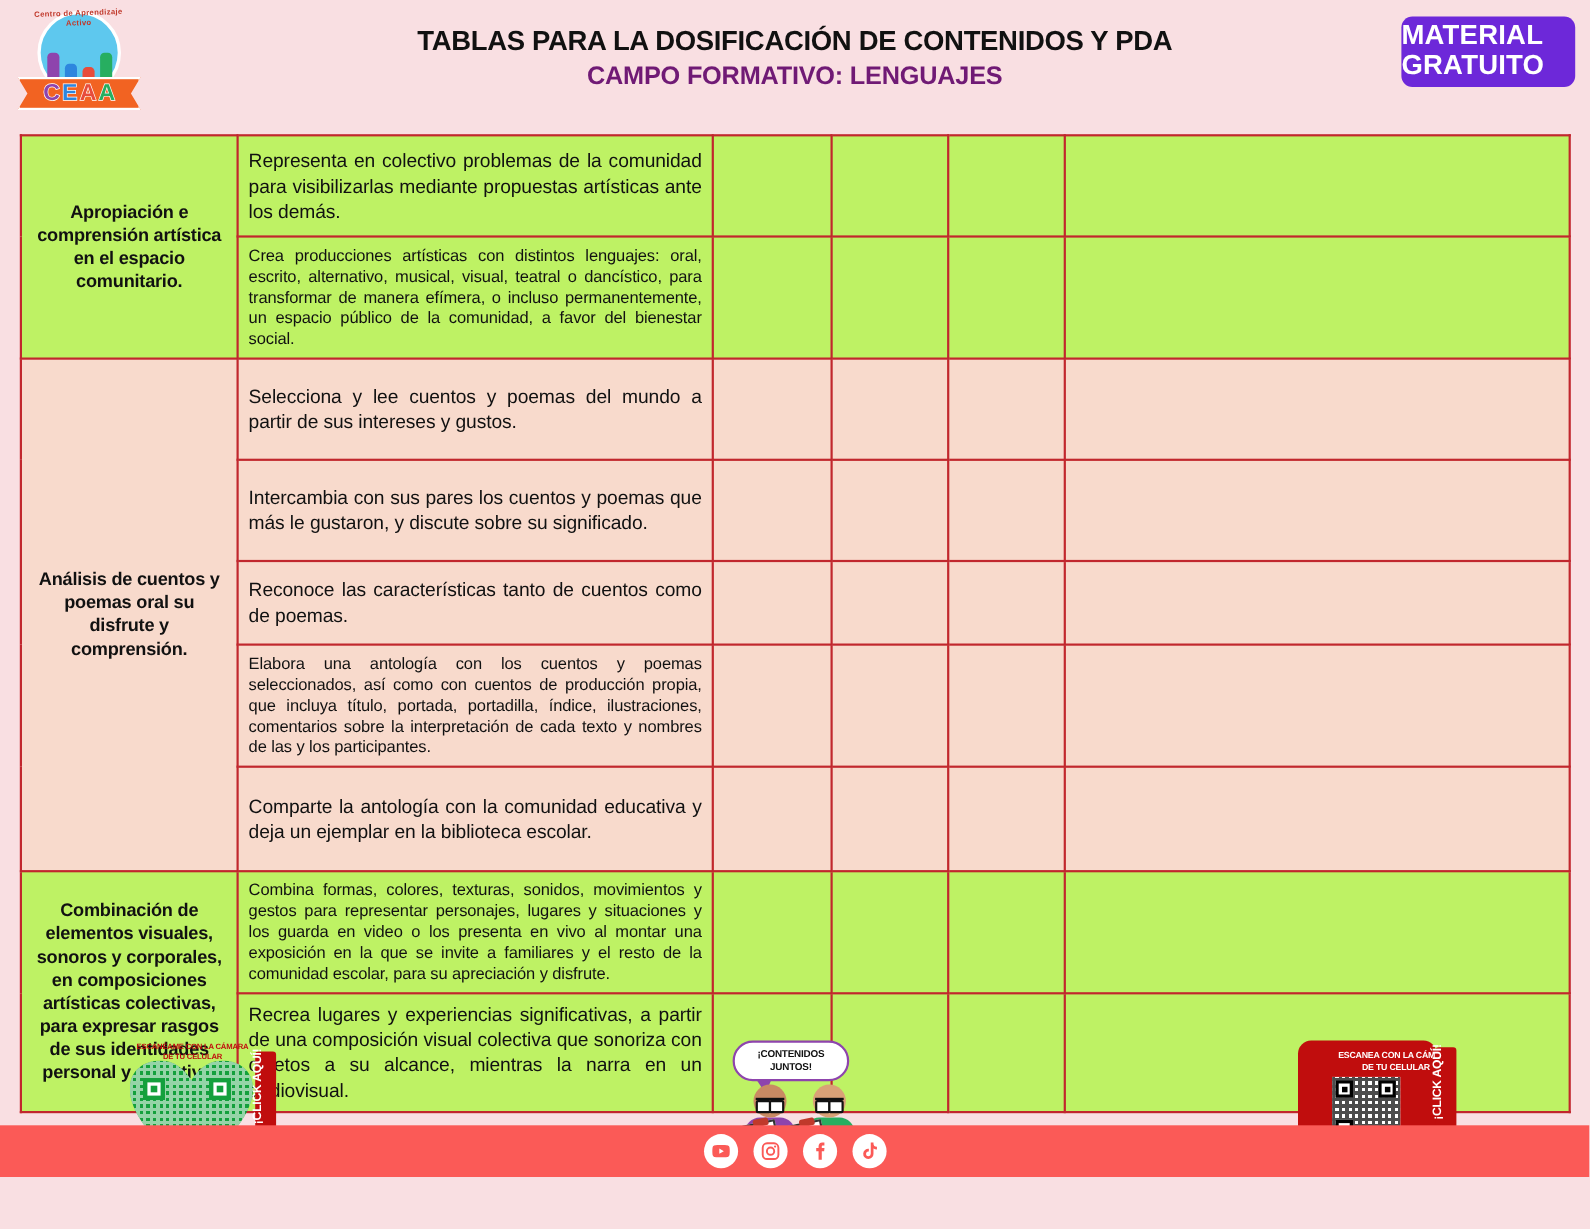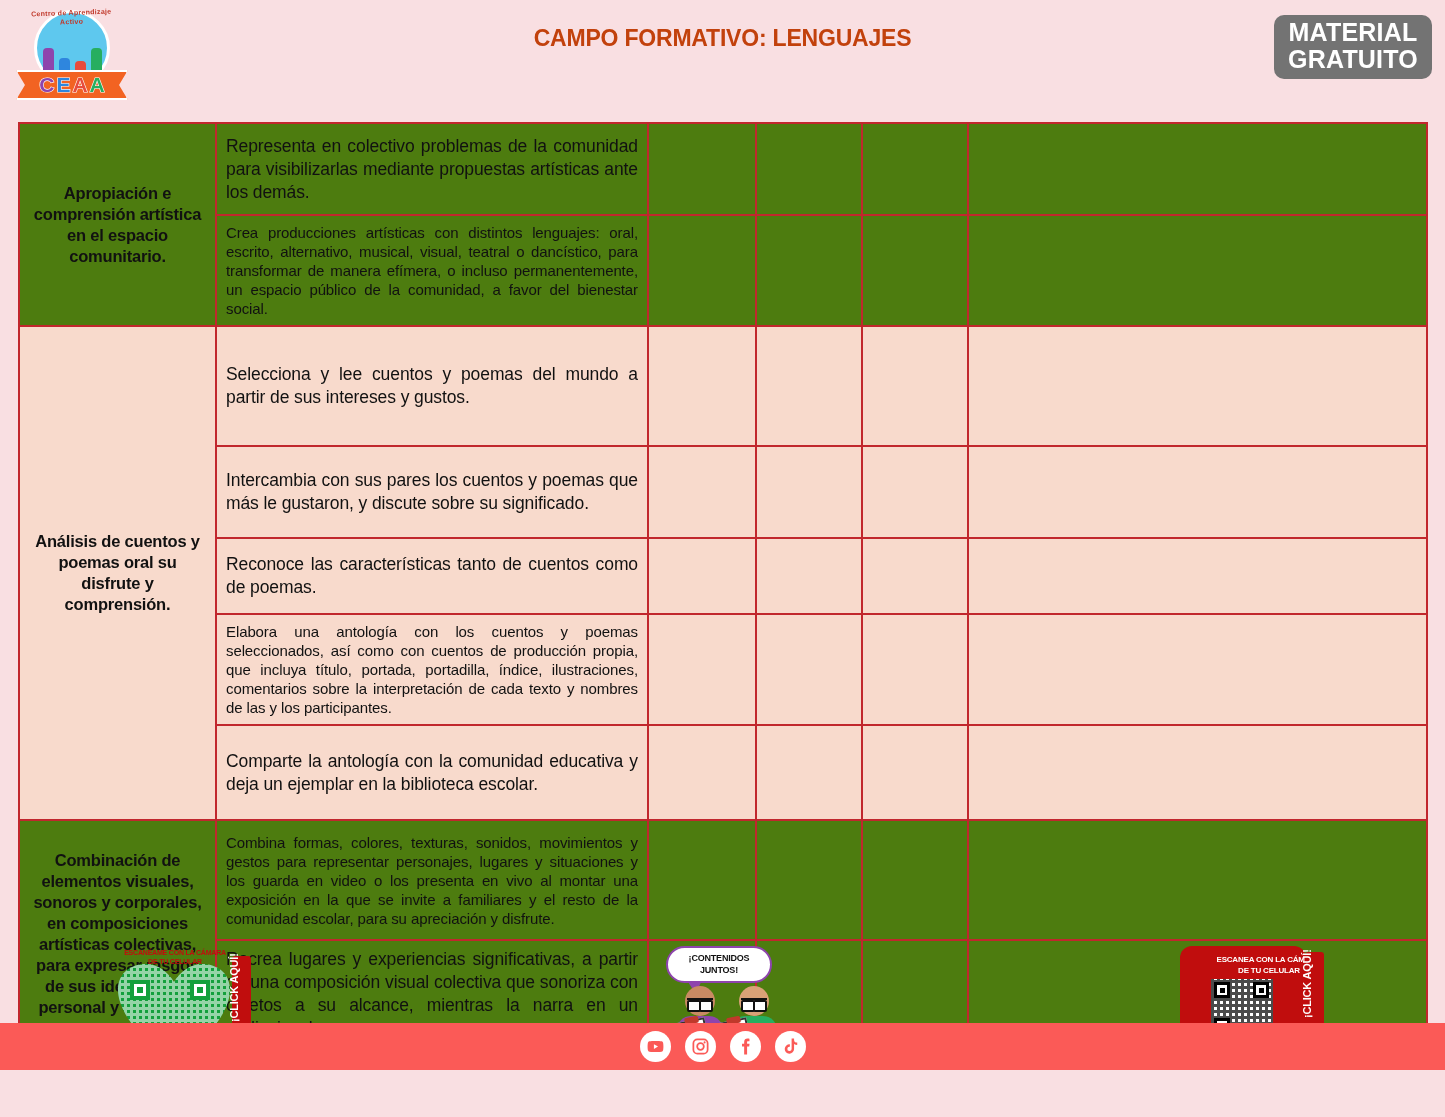--- a/index.html
+++ b/index.html
@@ -99,35 +99,34 @@
   .title-1, .title-2 {
     font-size: 25px;
     font-weight: bold;
     color: #111111;
     letter-spacing: -0.3px;
     line-height: 30px;
   }
   .title-3 {
     font-size: 23px;
     font-weight: bold;
-    color: #c2410c;
+    color: #701a75;
     letter-spacing: -0.2px;
     line-height: 30px;
     margin-top: 1px;
   }
 
   .badge {
     position: absolute;
     right: 13px;
     top: 15px;
     width: 158px;
     padding: 4px 0 6px 0;
-    background: #737373;
+    background: #6d28d9;
     border-radius: 10px;
-    text-align: center;
   }
   .badge div {
     color: #ffffff;
     font-size: 25px;
     font-weight: bold;
     line-height: 27px;
     letter-spacing: .2px;
   }
 
   
@@ -138,21 +137,21 @@
     width: 1410px;
   }
   table.grid {
     width: 100%;
     border-collapse: collapse;
     table-layout: fixed;
   }
   table.grid td {
     border: 2.5px solid #c1272d;
     vertical-align: middle;
-    background: #4d7c0f;
+    background: #bef264;
   }
   tr.shaded td { background: #f8dacc; }
 
   .c-cat {
     width: 197px;
     text-align: center;
     font-weight: bold;
     font-size: 16.5px;
     line-height: 21px;
     color: #111111;
@@ -170,21 +169,21 @@
   .pda-lg { font-size: 17.5px; line-height: 23px; }
   .pda-sm { font-size: 15px; line-height: 19px; }
 
   .c-n1 { width: 108px; }
   .c-n2 { width: 106px; }
   .c-n3 { width: 106px; }
   .c-n4 { width: auto; }
 
   .h-a { height: 92px; }
   .h-b { height: 95px; }
-  .h-c { height: 120px; }
+  .h-c { height: 92px; }
   .h-d { height: 92px; }
   .h-e { height: 76px; }
 
   
   .footer-zone {
     position: absolute;
     left: 0;
     top: 942px;
     width: 1445px;
     height: 128px;
@@ -460,20 +459,21 @@
     </div>
     <div class="logo-banner">
       <span class="lb1">C</span>
       <span class="lb2">E</span>
       <span class="lb3">A</span>
       <span class="lb4">A</span>
     </div>
   </div>
 
   <div class="titles">
+    <div class="title-1">TABLAS PARA LA DOSIFICACIÓN DE CONTENIDOS Y PDA</div>
     <div class="title-3">CAMPO FORMATIVO: LENGUAJES</div>
   </div>
 
   <div class="badge">
     <div>MATERIAL</div>
     <div>GRATUITO</div>
   </div>
 </div>
 
 <div class="table-wrap">

